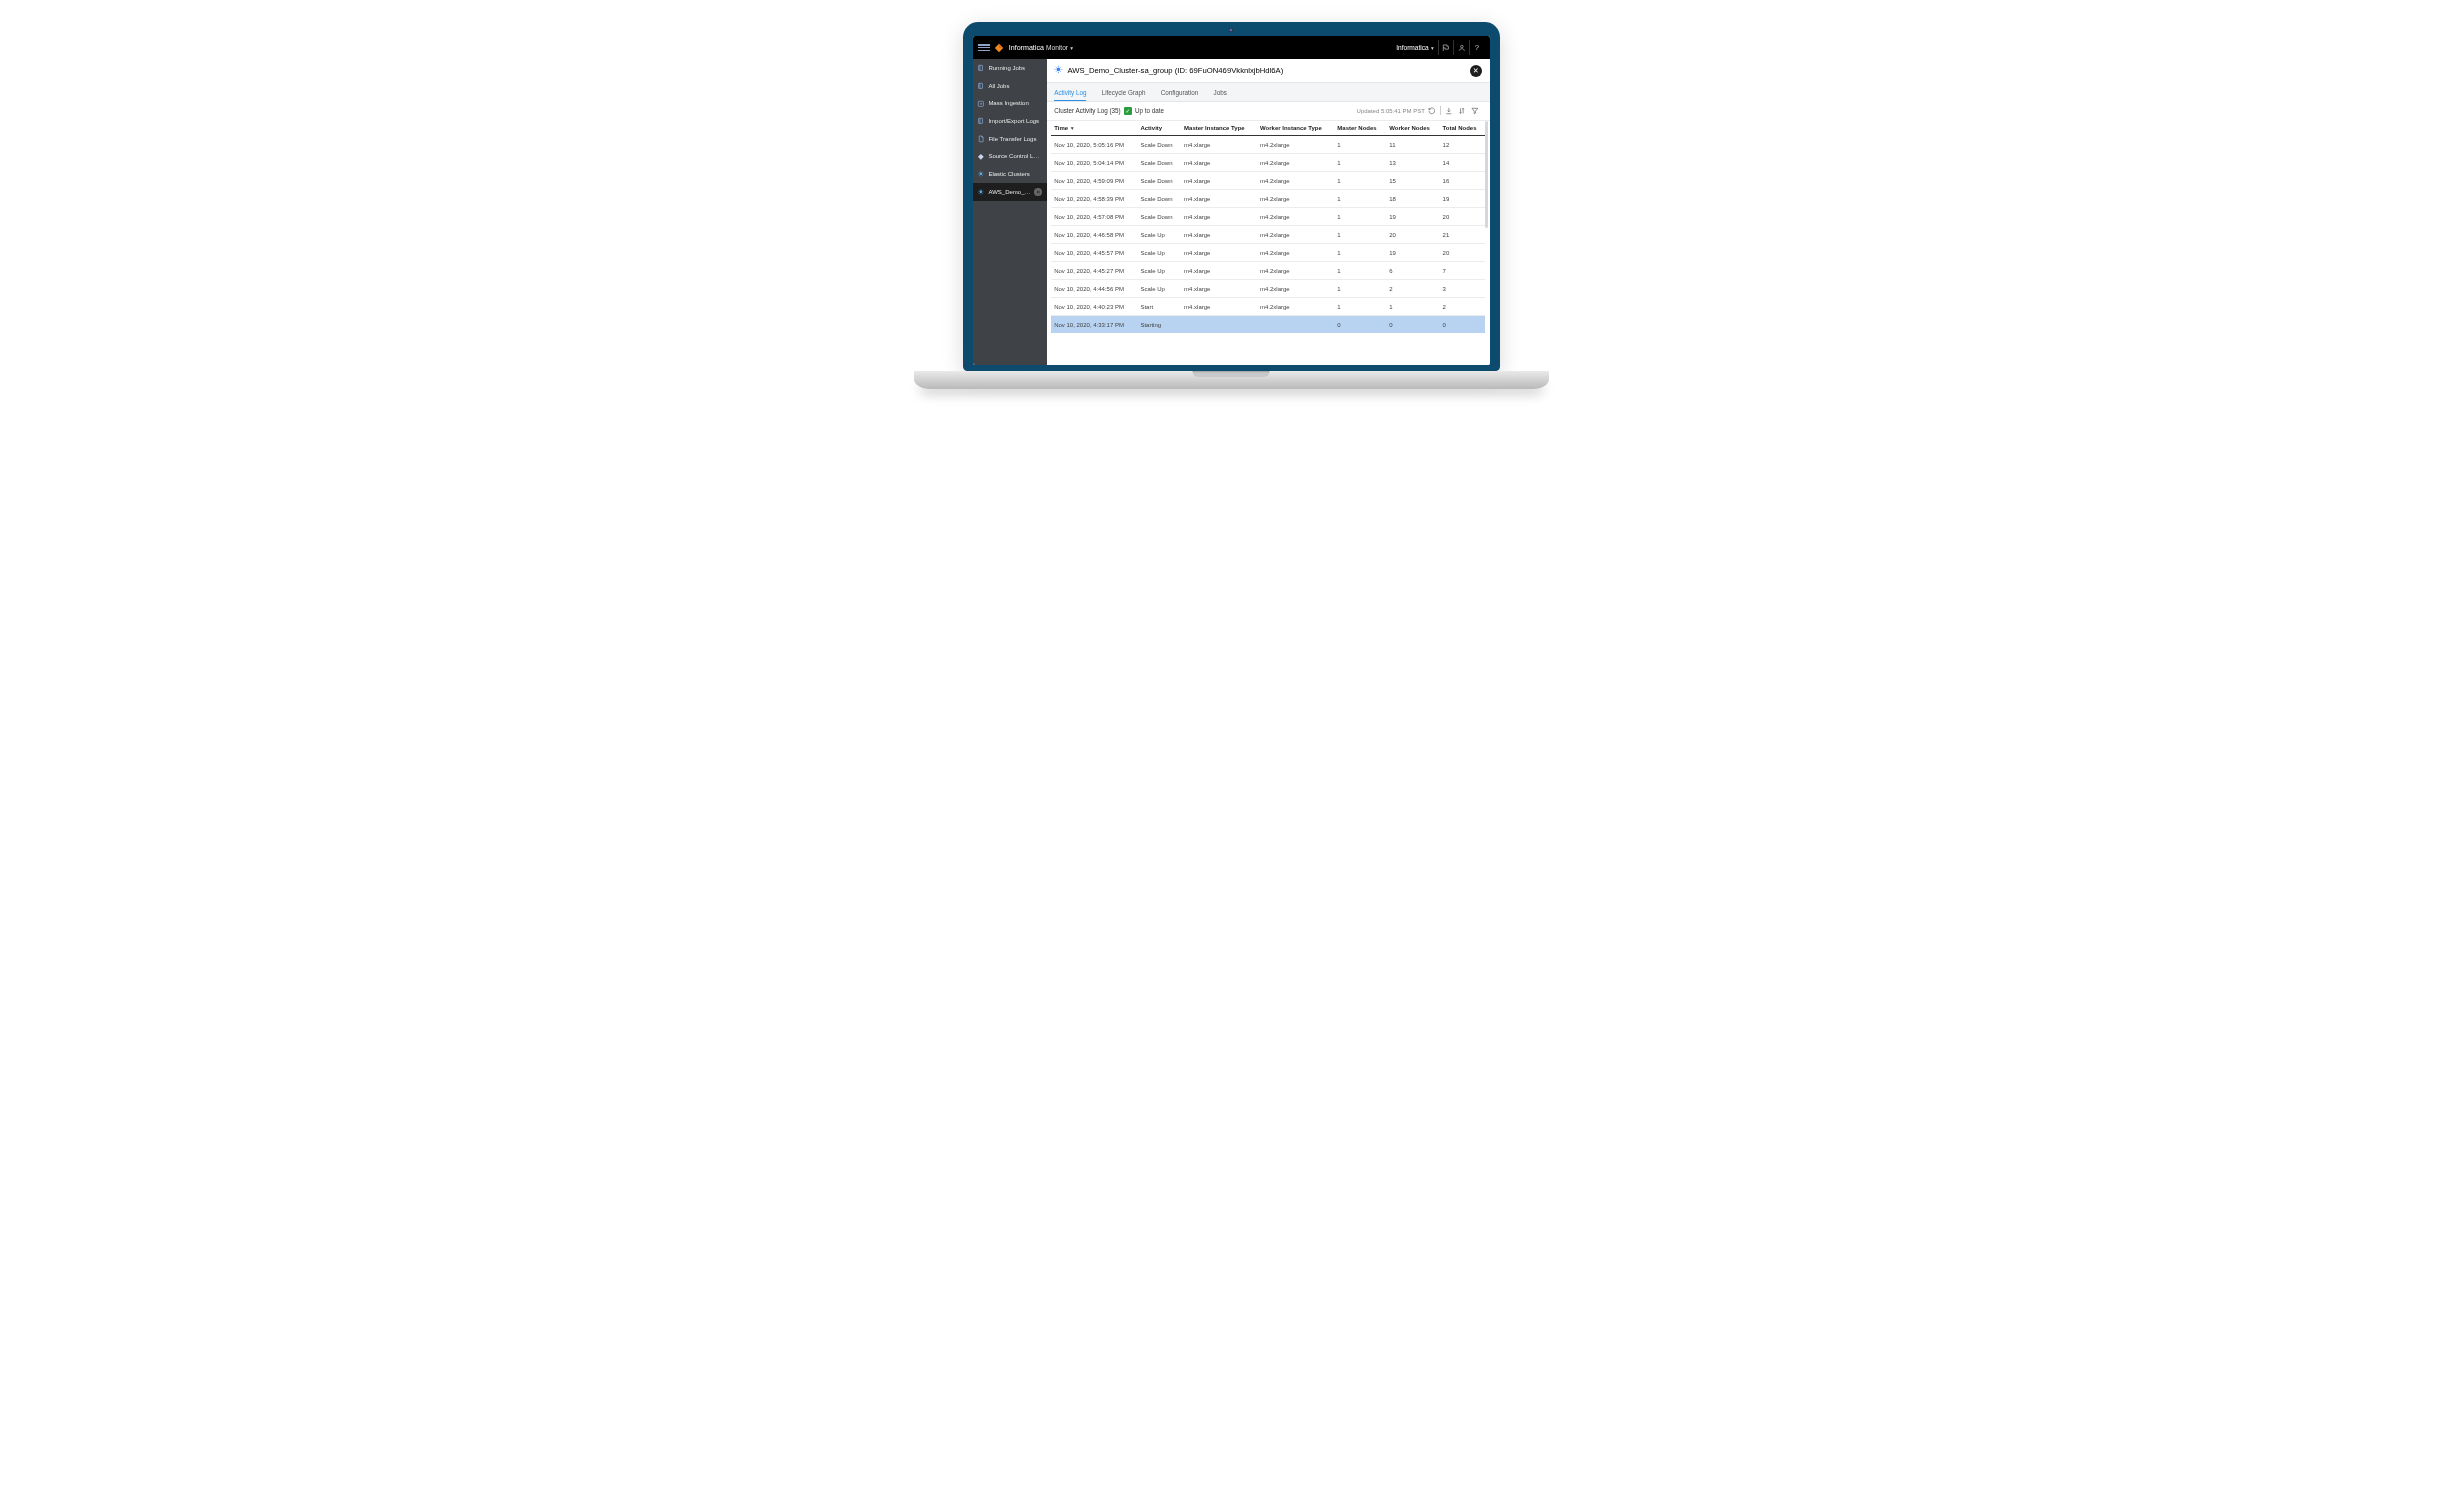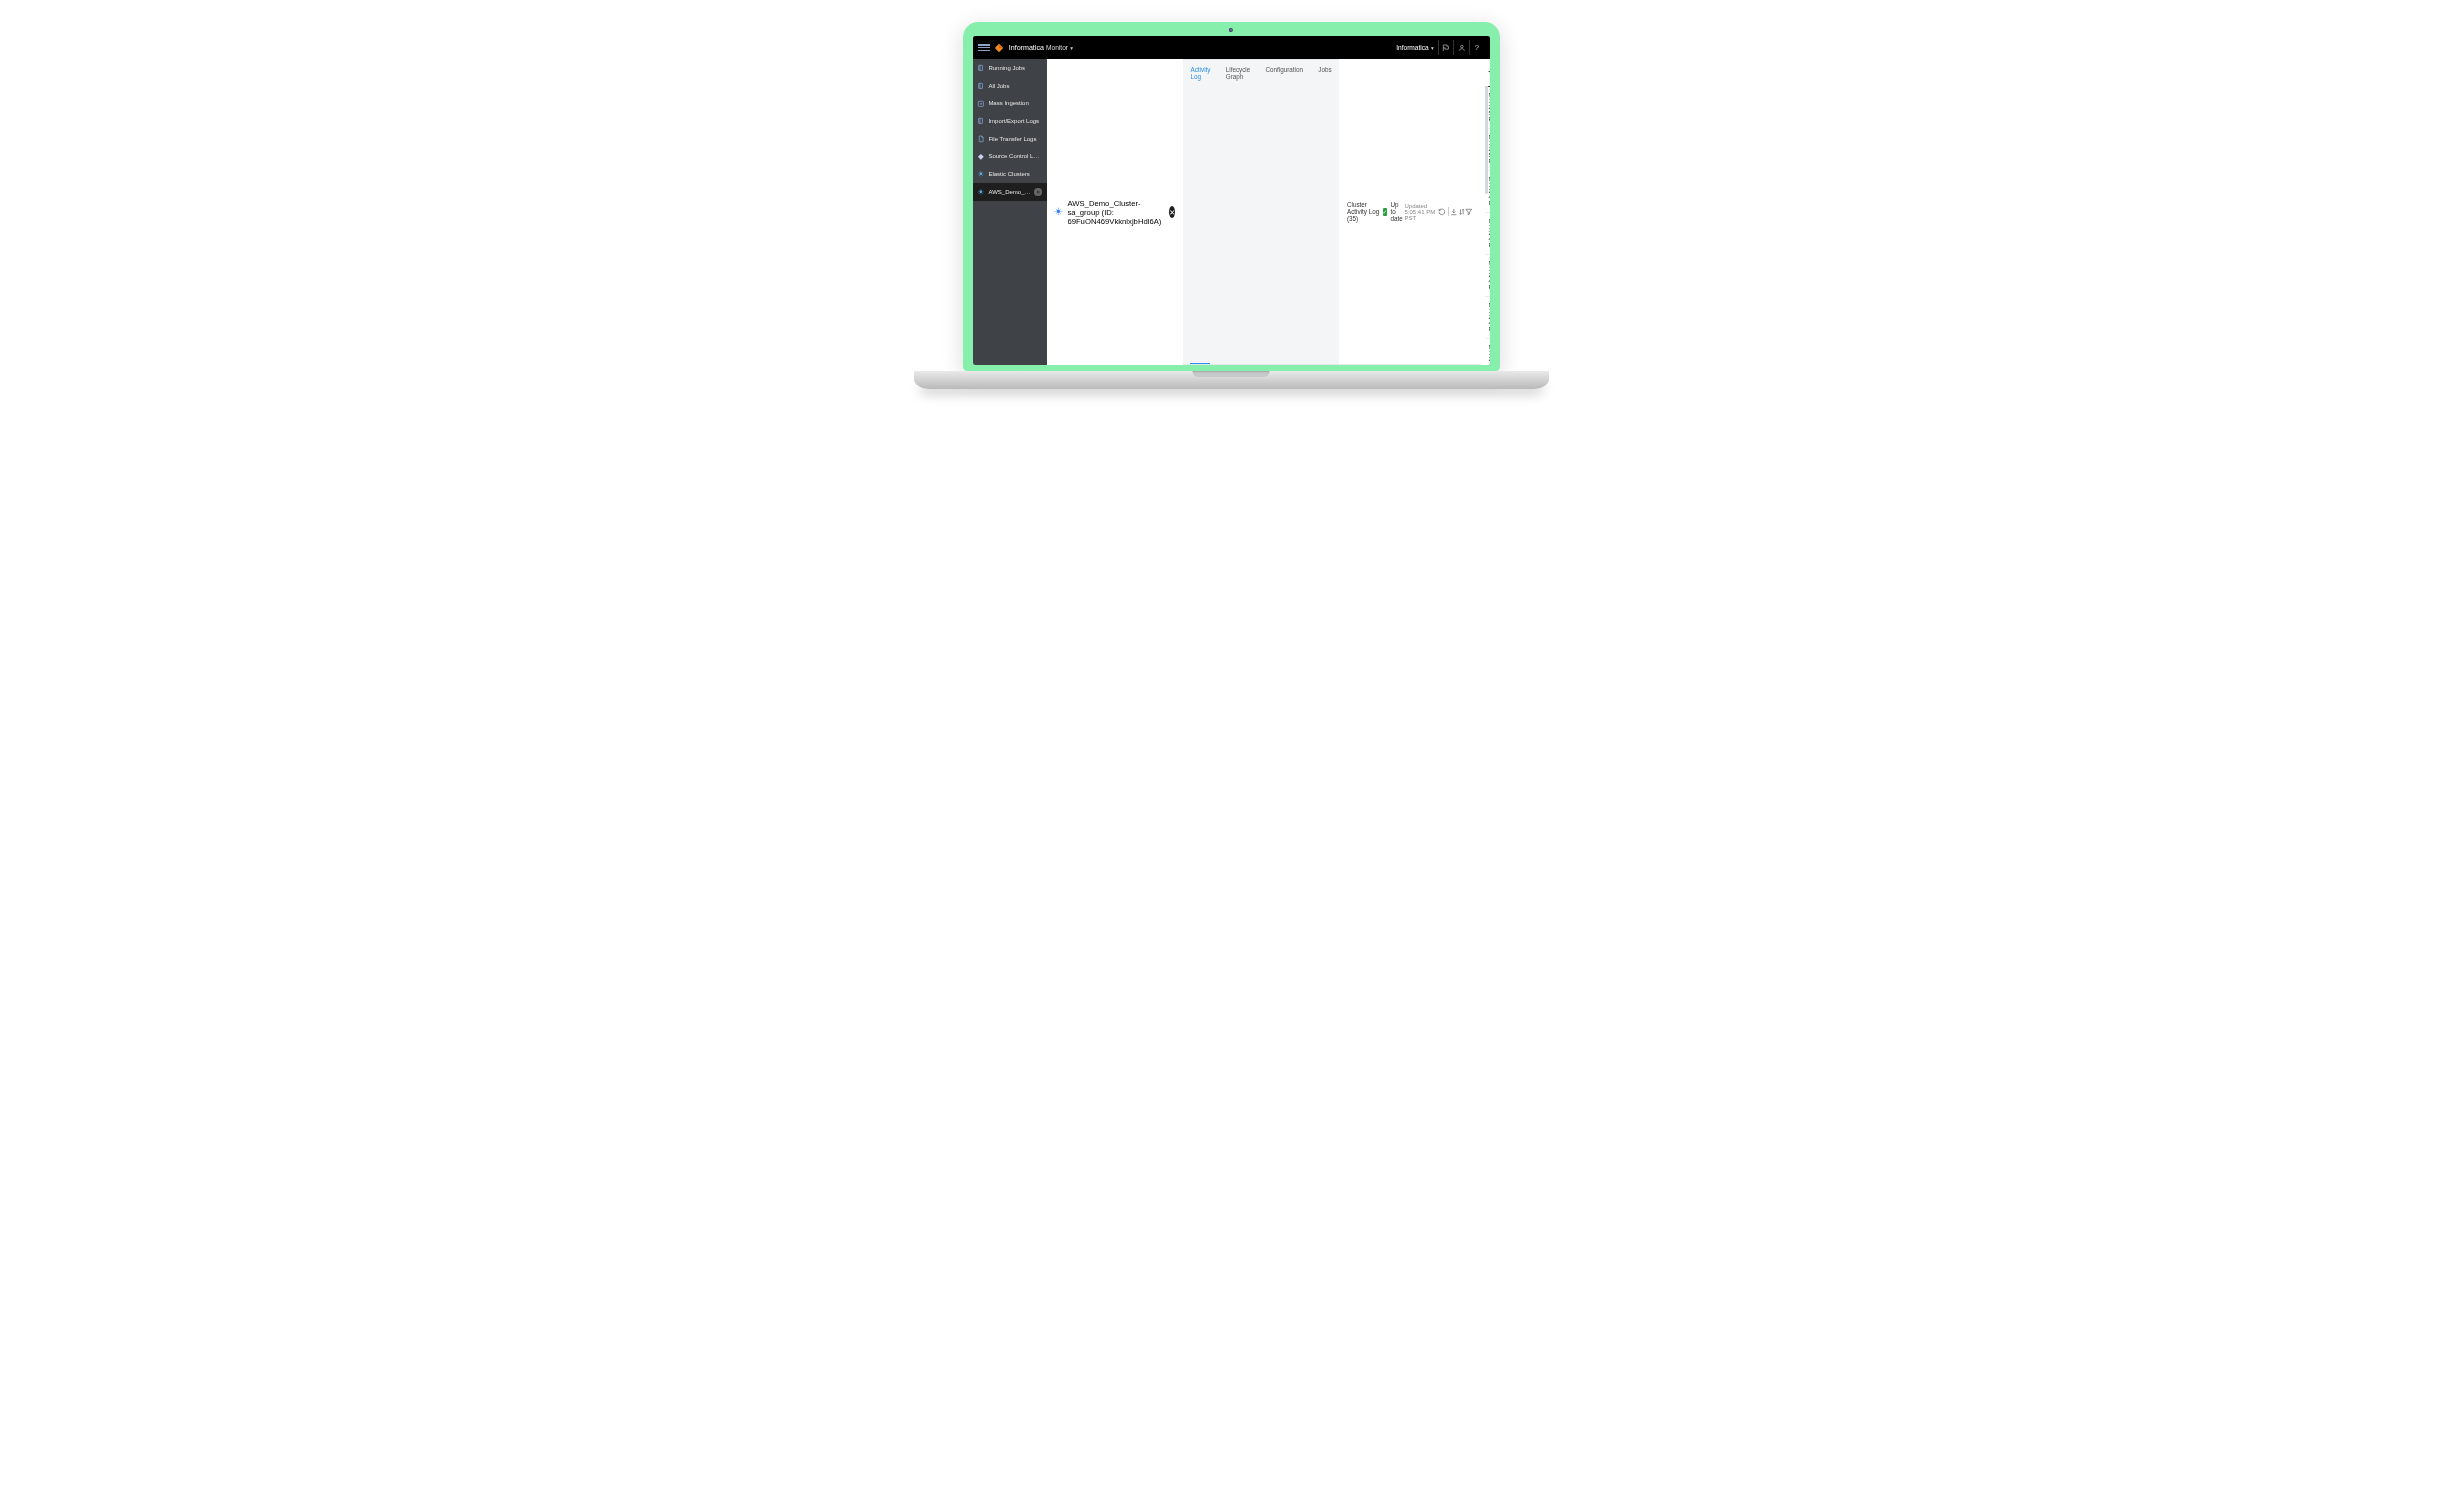--- a/index.html
+++ b/index.html
@@ -10,21 +10,21 @@
     justify-content: center;
     align-items: flex-start;
     min-height: 100vh;
     padding: 22px 0 0 0;
   }
   .laptop {
     width: 537px;
     position: relative;
   }
   .laptop-lid {
-    background: #86efac;
+    background: #0c4a6e;
     border-radius: 15.3px 15.3px 4.4px 4.4px;
     padding: 14.2px 10px 5.5px 10px;
     position: relative;
     box-shadow: 0 5.5px 22px rgba(0,0,0,0.15);
   }
   .camera {
     position: absolute;
     top: 5.5px;
     left: 50%;
     transform: translateX(-50%);
@@ -86,21 +86,21 @@
     cursor:pointer;
   }
   .side-item.active { background:#1e1e1e; }
   .side-icon { width:7.7px; height:7.7px; display:flex; align-items:center; justify-content:center; flex-shrink:0; }
   .side-label { white-space:nowrap; overflow:hidden; text-overflow:ellipsis; flex:1; }
   .close-x {
     width:7.7px;height:7.7px;border-radius:50%;background:#666; color:#222;
     display:flex;align-items:center;justify-content:center;font-size:5.5px;
   }
   
-  .main { flex:1; display:flex; flex-direction:row; background:#fff; overflow:hidden; }
+  .main { flex:1; display:flex; flex-direction:column; background:#fff; overflow:hidden; }
   .page-head {
     display:flex; align-items:center; padding:5.5px 7.7px;
     font-size:7.7px; font-weight:500;
   }
   .page-head .bug { color:#3b82f6; margin-right:4.4px; }
   .page-head .close-page {
     margin-left:auto;
     width:12px;height:12px;border-radius:50%;background:#1e1e1e;color:#fff;
     display:flex;align-items:center;justify-content:center;font-size:7.1px;cursor:pointer;
   }

